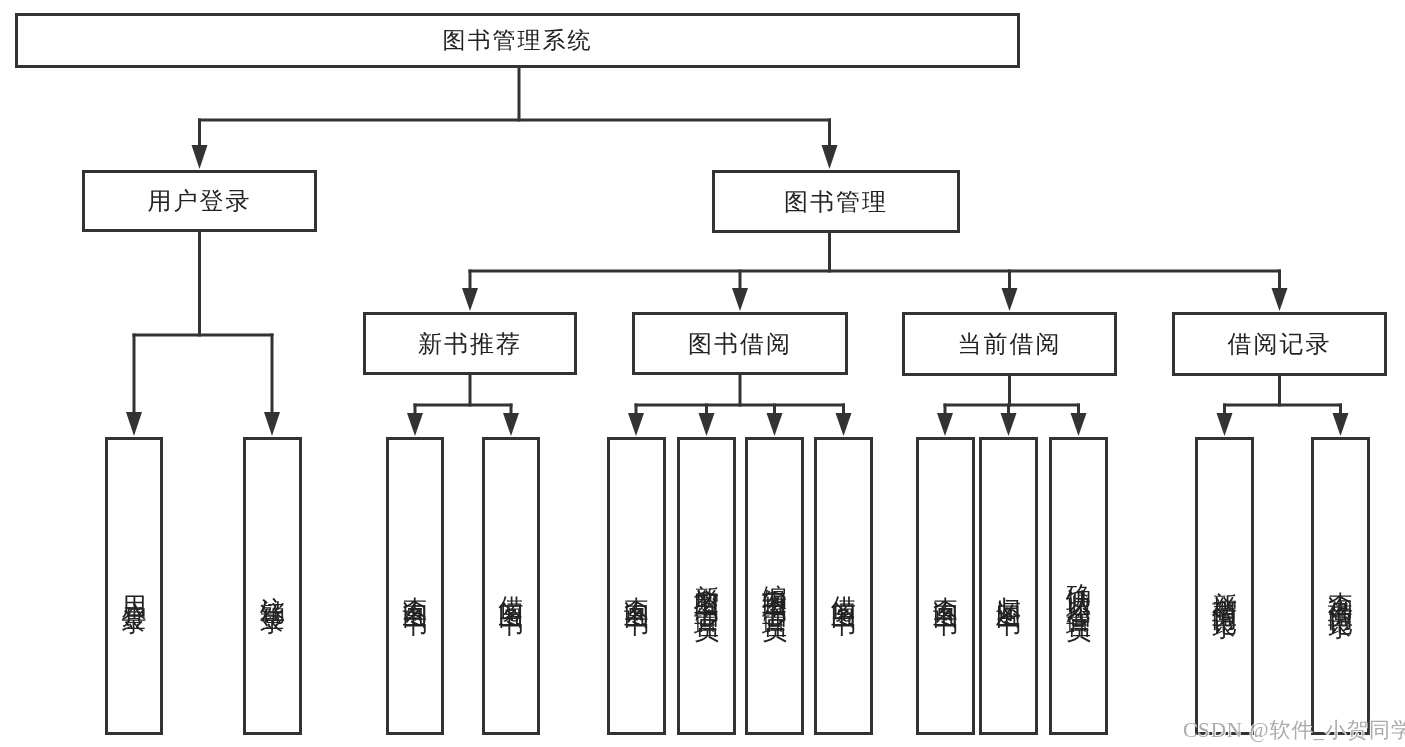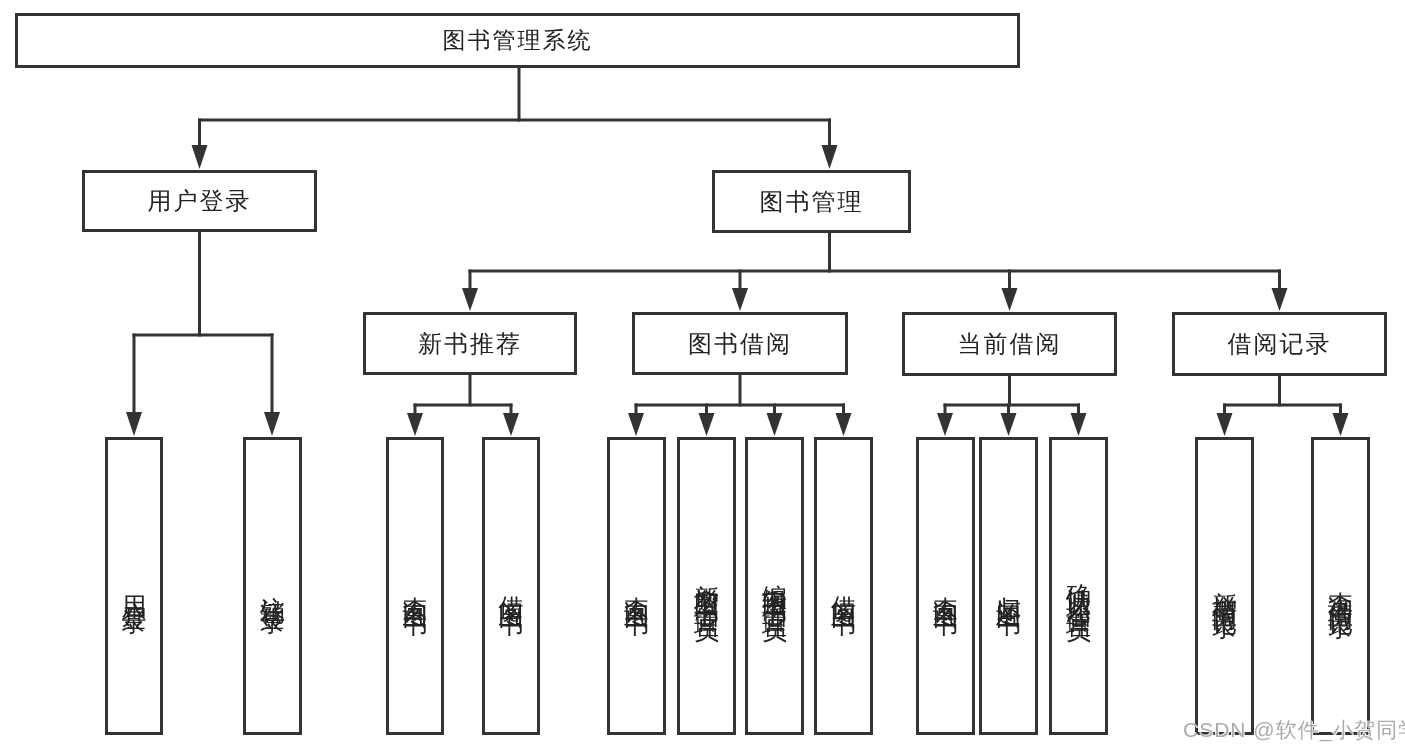--- a/index.html
+++ b/index.html
@@ -1,21 +1,21 @@
 <!DOCTYPE html>
 <html><head>
 <meta charset="utf-8">
 <style>
   html, body { margin: 0; padding: 0; background: #ffffff; }
   .canvas {
     position: relative;
     width: 1405px;
     height: 747px;
     background: #ffffff;
-    font-family: Liberation Sans, sans-serif;
+    font-family: Liberation Serif, serif;
     color: #222222;
     overflow: hidden;
   }
   .wires {
     position: absolute;
     left: 0; top: 0;
     width: 1405px; height: 747px;
   }
   .wires line { stroke: #333333; stroke-width: 3; }
   .wires polygon { fill: #333333; stroke: none; }
@@ -126,21 +126,21 @@
       <line x1="1224.5" y1="403.5" x2="1224.5" y2="415"></line>
       <line x1="1340.5" y1="403.5" x2="1340.5" y2="415"></line>
       <polygon points="1216.5,413 1232.5,413 1224.5,436"></polygon>
       <polygon points="1332.5,413 1348.5,413 1340.5,436"></polygon>
     </g>
   </svg>
 
   <div class="box hbox root-box" style="left:15px;top:13px;width:1005px;height:55px">图书管理系统</div>
 
   <div class="box hbox" style="left:82px;top:170px;width:235px;height:62px">用户登录</div>
-  <div class="box hbox" style="left:712px;top:170px;width:199px;height:63px">图书管理</div>
+  <div class="box hbox" style="left:712px;top:170px;width:248px;height:63px">图书管理</div>
 
   <div class="box hbox" style="left:632px;top:312px;width:216px;height:63px">图书借阅</div>
   <div class="box hbox" style="left:363px;top:312px;width:214px;height:63px">新书推荐</div>
   <div class="box hbox" style="left:902px;top:312px;width:215px;height:64px">当前借阅</div>
   <div class="box hbox" style="left:1172px;top:312px;width:215px;height:64px">借阅记录</div>
 
   <div class="box vbox" style="left:105px;top:437px;width:58px;height:298px">
     <span class="vtext">用户登录</span>
   </div>
   <div class="box vbox" style="left:243px;top:437px;width:59px;height:298px">

